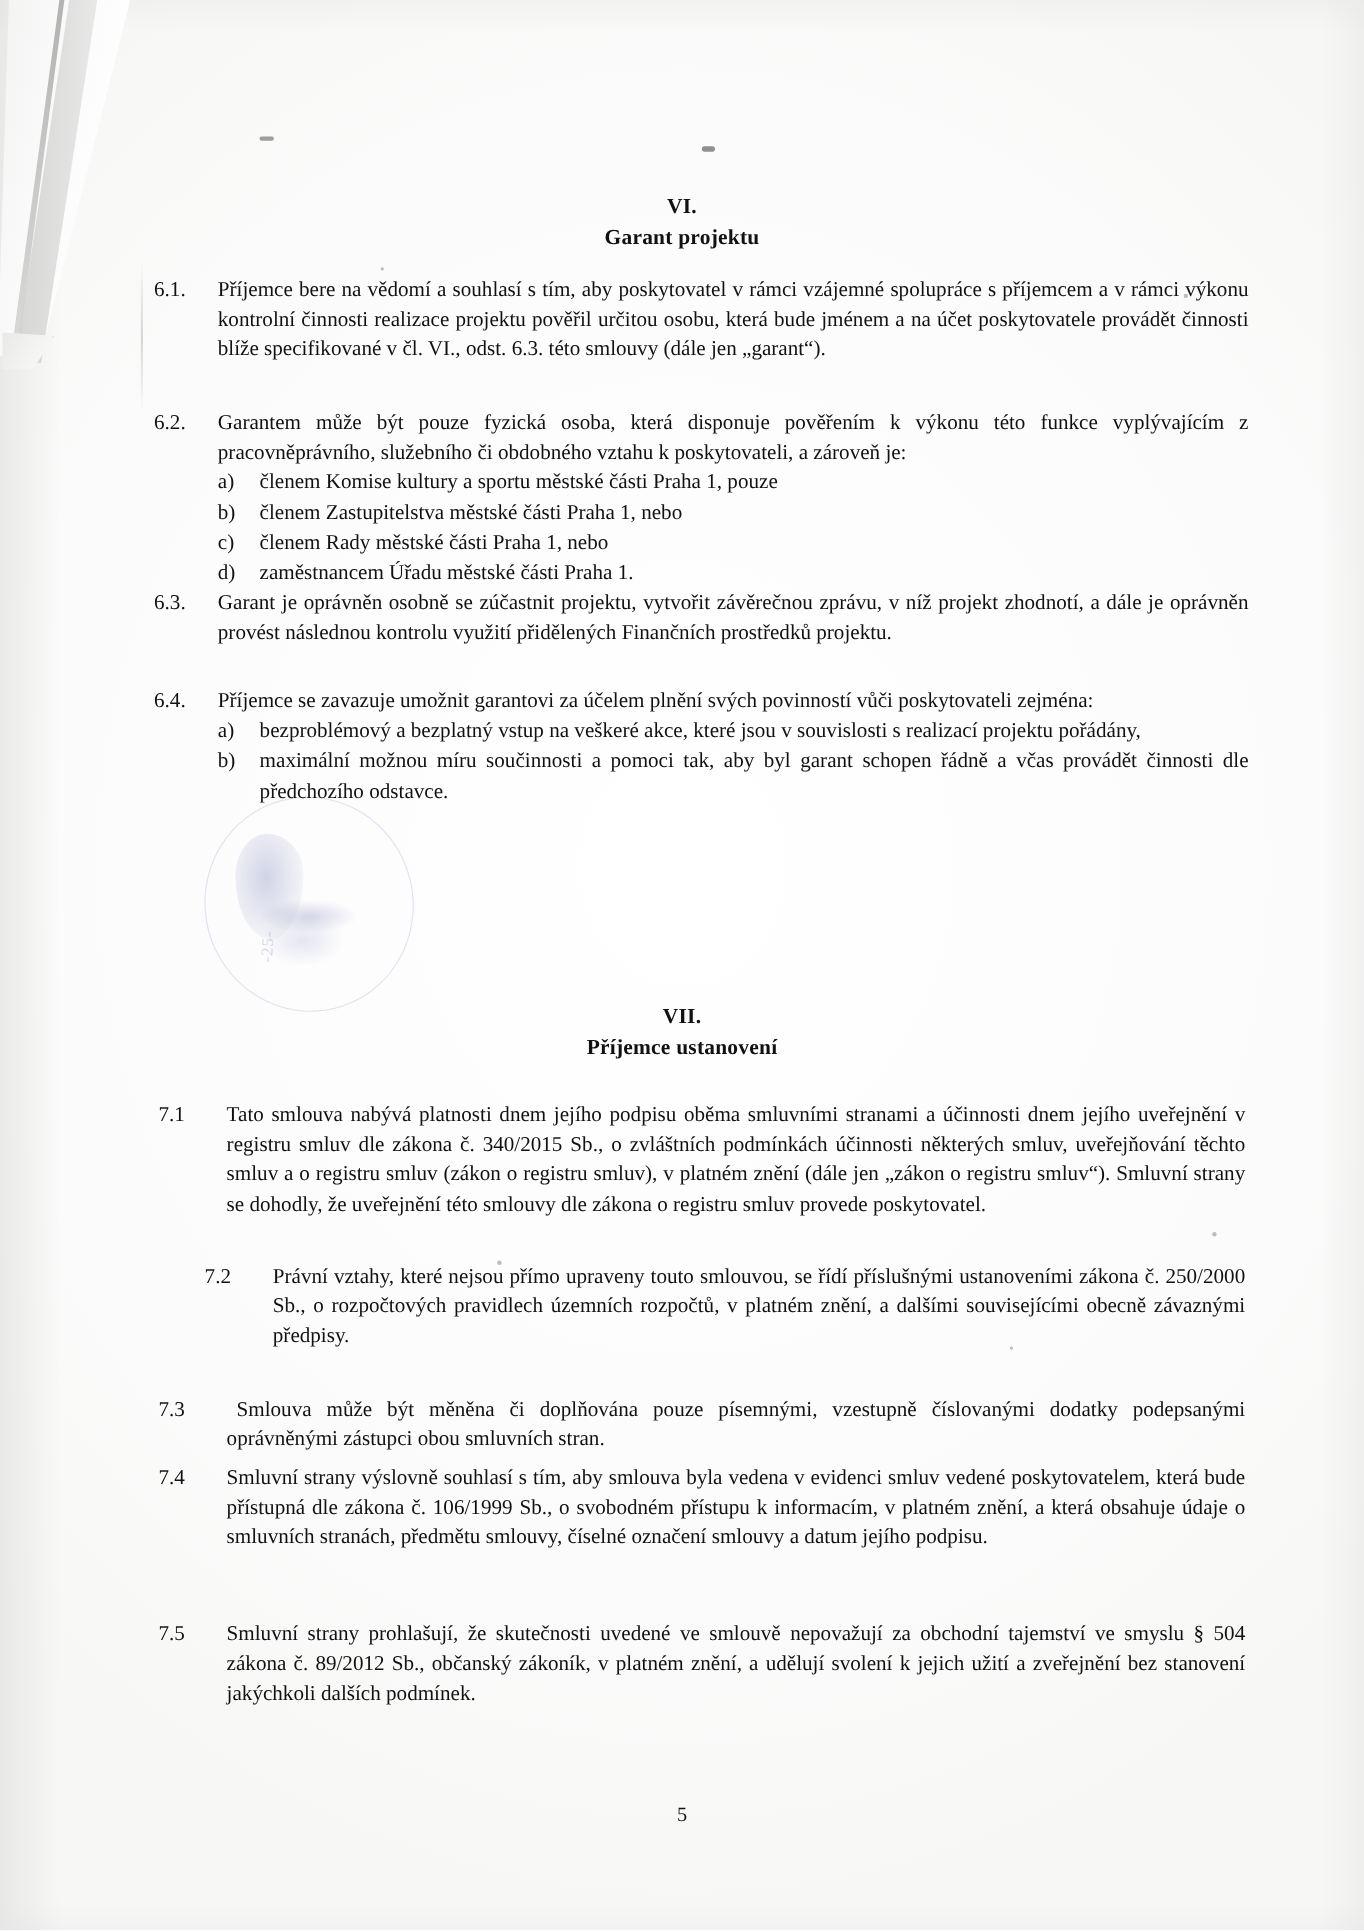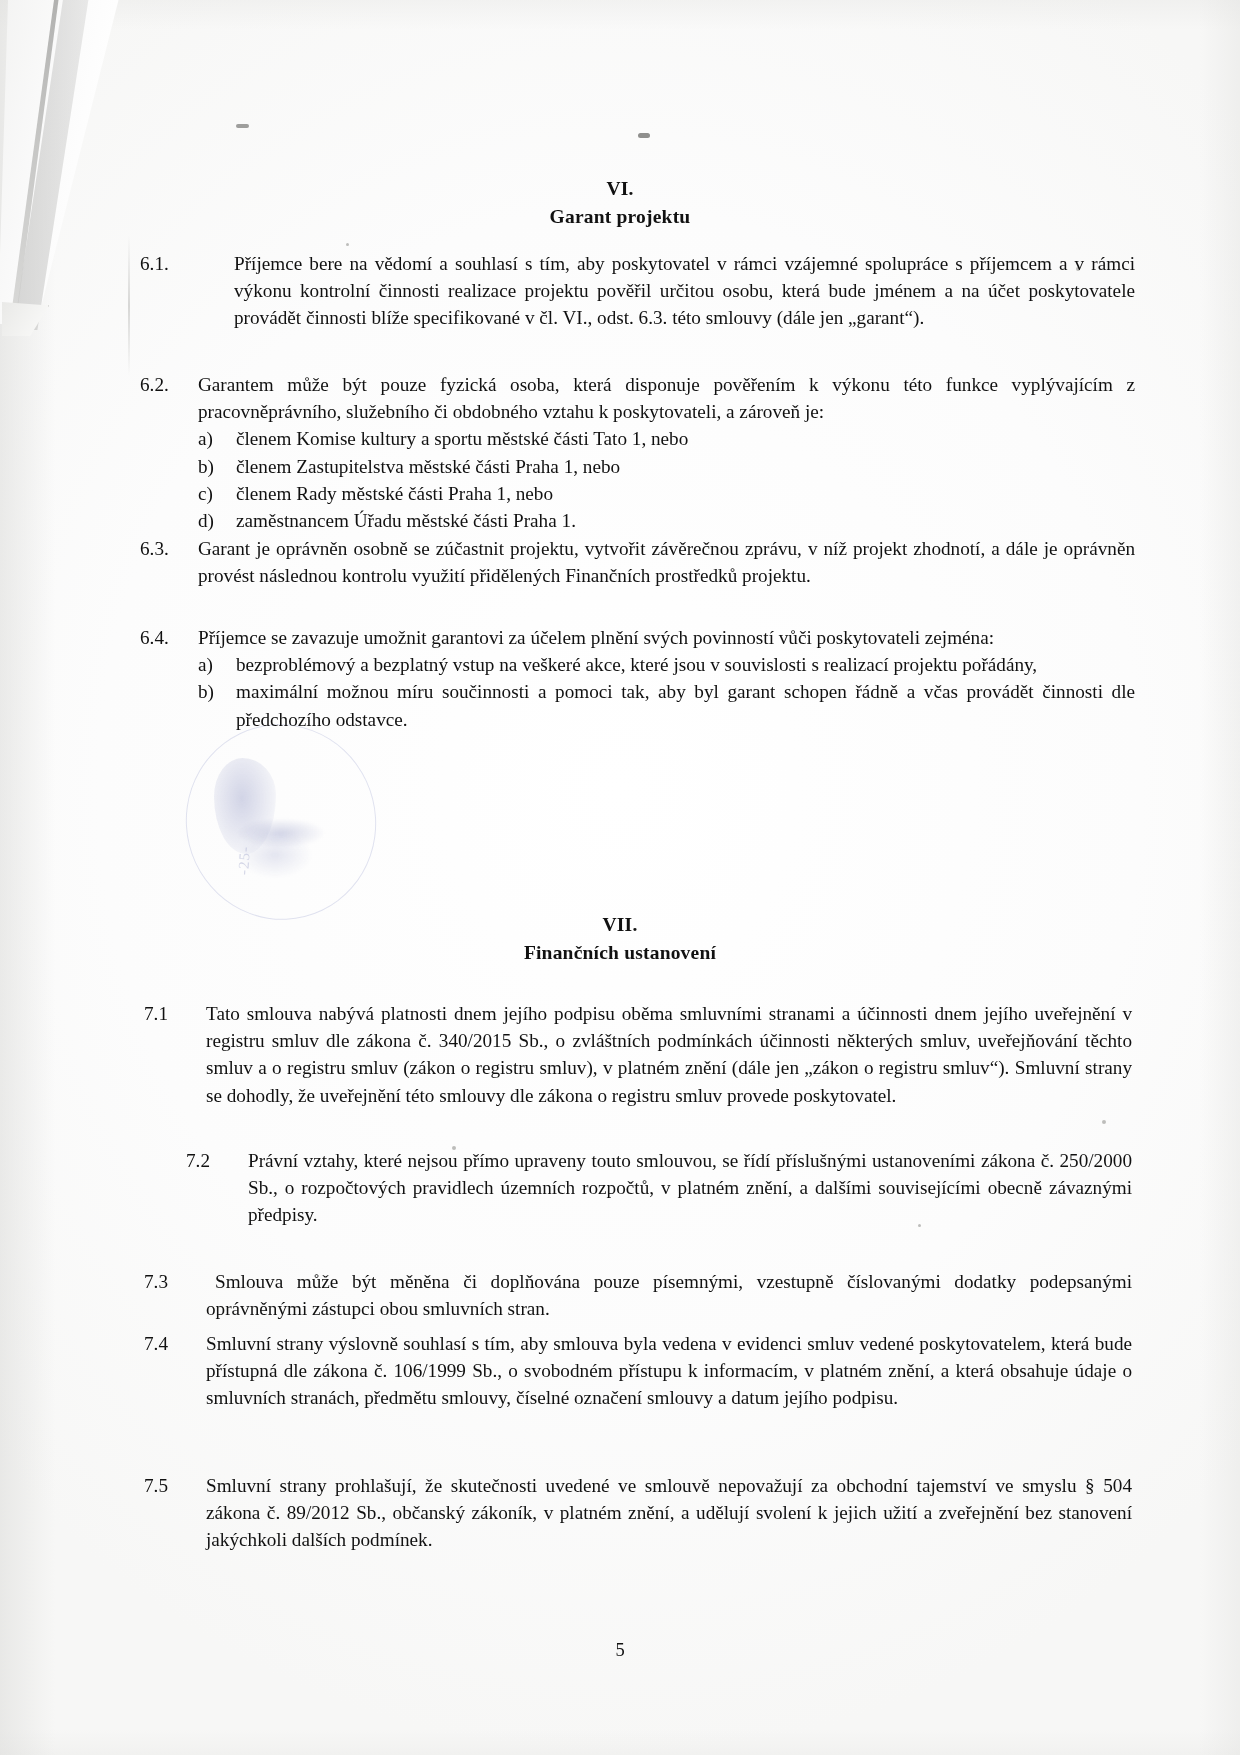--- a/index.html
+++ b/index.html
@@ -282,35 +282,35 @@
 
     <div>
 
       <div class="section-heading" style="position:absolute; left:0; right:0; top:175px;">
         <span class="numeral">VI.</span>
         <span class="title">Garant projektu</span>
       </div>
 
       <div class="sec6">
 
-        <div class="clause" style="position:absolute; left:0; right:0; top:250px;gap:36px;">
+        <div class="clause" style="position:absolute; left:0; right:0; top:250px;">
           <div class="num">6.1.</div>
           <div class="body">
             <p>Příjemce bere na vědomí a souhlasí s tím, aby poskytovatel v rámci vzájemné spolupráce s příjemcem a v rámci výkonu kontrolní činnosti realizace projektu pověřil určitou osobu, která bude jménem a na účet poskytovatele provádět činnosti blíže specifikované v čl. VI., odst. 6.3. této smlouvy (dále jen „garant“).</p>
           </div>
         </div>
 
         <div class="clause" style="position:absolute; left:0; right:0; top:371px;">
           <div class="num">6.2.</div>
           <div class="body">
             <p>Garantem může být pouze fyzická osoba, která disponuje pověřením k výkonu této funkce vyplývajícím z pracovněprávního, služebního či obdobného vztahu k poskytovateli, a zároveň je:</p>
             <ul class="sublist">
               <li>
                 <span class="marker">a)</span>
-                <span class="text">členem Komise kultury a sportu městské části Tato 1, nebo</span>
+                <span class="text">členem Komise kultury a sportu městské části Praha 1, pouze</span>
               </li>
               <li>
                 <span class="marker">b)</span>
                 <span class="text">členem Zastupitelstva městské části Praha 1, nebo</span>
               </li>
               <li>
                 <span class="marker">c)</span>
                 <span class="text">členem Rady městské části Praha 1, nebo</span>
               </li>
               <li>
@@ -345,21 +345,21 @@
           </div>
         </div>
 
       </div>
     </div>
 
     <div>
 
       <div class="section-heading" style="position:absolute; left:0; right:0; top:911px;">
         <span class="numeral">VII.</span>
-        <span class="title">Finančních ustanovení</span>
+        <span class="title">Příjemce ustanovení</span>
       </div>
 
       <div class="sec7">
 
         <div class="clause" style="position:absolute; left:0; right:0; top:1000px;">
           <div class="num">7.1</div>
           <div class="body">
             <p>Tato smlouva nabývá platnosti dnem jejího podpisu oběma smluvními stranami a účinnosti dnem jejího uveřejnění v registru smluv dle zákona č. 340/2015 Sb., o zvláštních podmínkách účinnosti některých smluv, uveřejňování těchto smluv a o registru smluv (zákon o registru smluv), v platném znění (dále jen „zákon o registru smluv“). Smluvní strany se dohodly, že uveřejnění této smlouvy dle zákona o registru smluv provede poskytovatel.</p>
           </div>
         </div>

